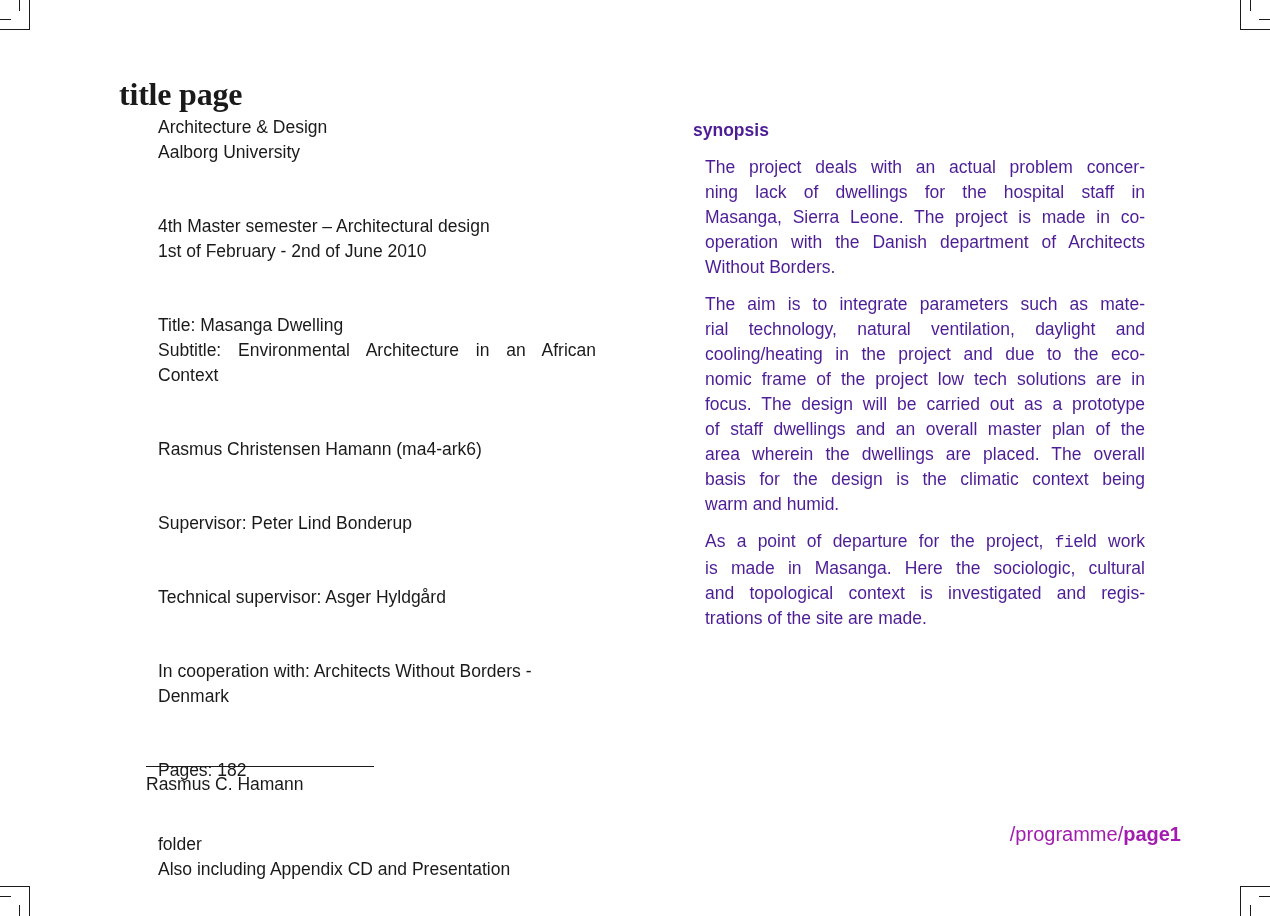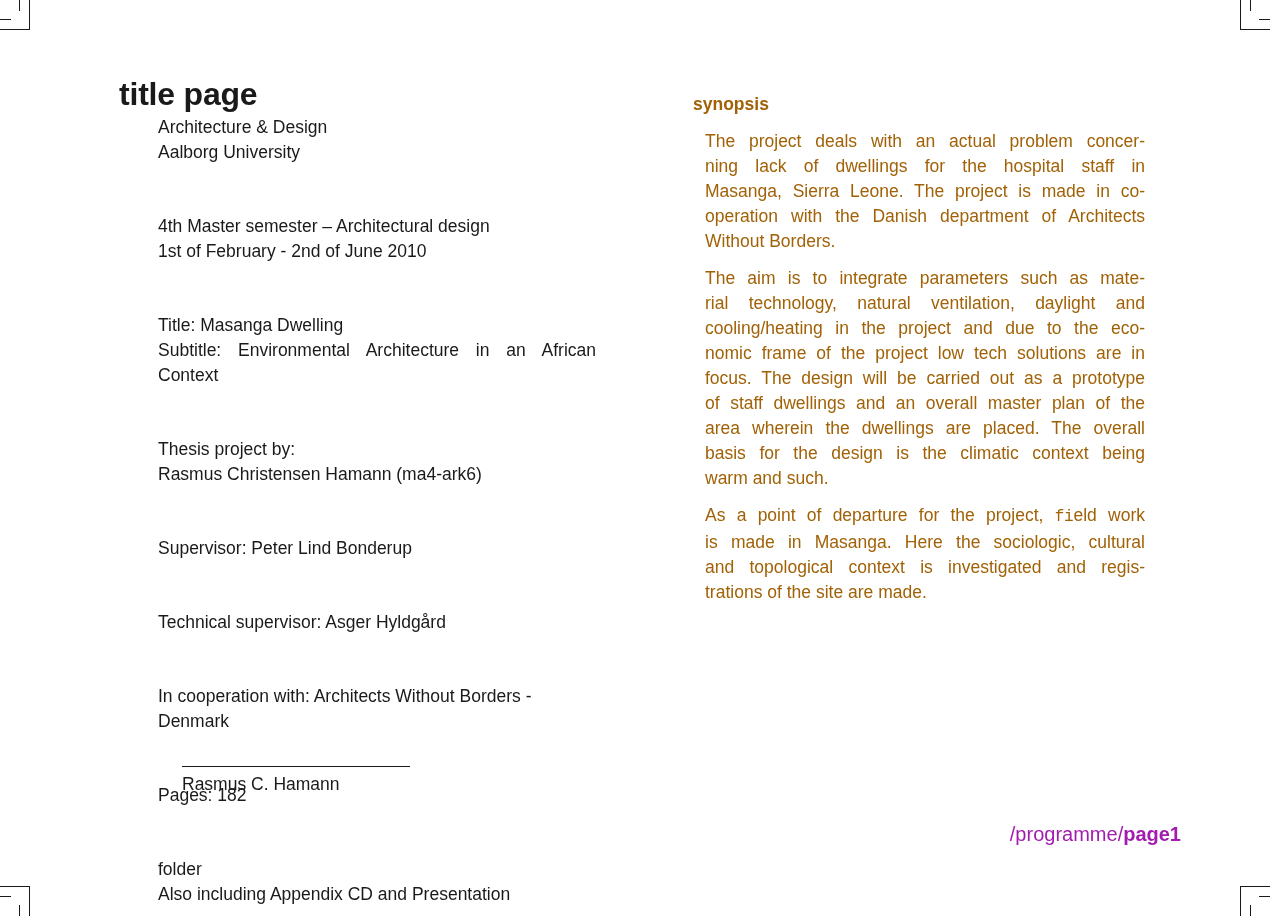--- a/index.html
+++ b/index.html
@@ -68,40 +68,41 @@
   .page-title {
     position: absolute;
     left: 119px;
     top: 57px;
     font-size: 32px;
     font-weight: bold;
     letter-spacing: -0.2px;
     line-height: 1;
     color: #1a1a1a;
     white-space: nowrap;
+    font-family: Liberation Serif, serif;
   }
 
   .col-left {
     position: absolute;
     left: 146px;
     top: 103px;
     width: 462px;
     font-size: 17.5px;
     line-height: 25px;
     color: #1a1a1a;
   }
 
   .col-right {
     position: absolute;
     left: 693px;
-    top: 92px;
+    top: 118px;
     width: 464px;
     font-size: 17.5px;
     line-height: 25px;
-    color: #a16207;
+    color: #4c1d95;
   }
 
   .block { margin: 12px; }
   .spacer { height: 25px; }
   
   .jline {
     display: block;
     text-align: justify;
     text-align-last: justify;
     white-space: nowrap;
@@ -123,21 +124,20 @@
     font-family: Liberation Mono, monospace;
     font-size: 16px;
     letter-spacing: -0.2px;
   }
 
   .signature {
     position: absolute;
     left: 146px;
     top: 766px;
     width: 300px;
-    margin-left: 36px;
   }
   .sig-rule {
     width: 228px;
     height: 1px;
     background: #1a1a1a;
     margin: 0 0 5px 0;
   }
   .sig-name {
     font-size: 17.5px;
     line-height: 25px;
@@ -203,21 +203,20 @@
 
   <div class="block">
     <div>Title: Masanga Dwelling</div>
     <div class="jline">Subtitle: Environmental Architecture in an African</div>
     <div class="jline-last">Context</div>
   </div>
 
   <div class="spacer"></div>
 
   <div class="block">
-    <div>Thesis project by:</div>
     <div>Rasmus Christensen Hamann (ma4-ark6)</div>
   </div>
 
   <div class="spacer"></div>
 
   <div class="block">
     <div>Supervisor: Peter Lind Bonderup</div>
   </div>
 
   <div class="spacer"></div>
@@ -267,21 +266,21 @@
 
   <div class="block">
     <span class="jline">The aim is to integrate parameters such as mate-</span>
     <span class="jline">rial technology, natural ventilation, daylight and</span>
     <span class="jline">cooling/heating in the project and due to the eco-</span>
     <span class="jline">nomic frame of the project low tech solutions are in</span>
     <span class="jline">focus. The design will be carried out as a prototype</span>
     <span class="jline">of staff dwellings and an overall master plan of the</span>
     <span class="jline">area wherein the dwellings are placed. The overall</span>
     <span class="jline">basis for the design is the climatic context being</span>
-    <span class="jline-last">warm and such.</span>
+    <span class="jline-last">warm and humid.</span>
   </div>
 
   <div class="block">
     <span class="jline"><span>As a point of departure for the project, </span><span class="fi-lig">fi</span><span>eld work</span></span>
     <span class="jline">is made in Masanga. Here the sociologic, cultural</span>
     <span class="jline">and topological context is investigated and regis-</span>
     <span class="jline-last">trations of the site are made.</span>
   </div>
 
 </div>

